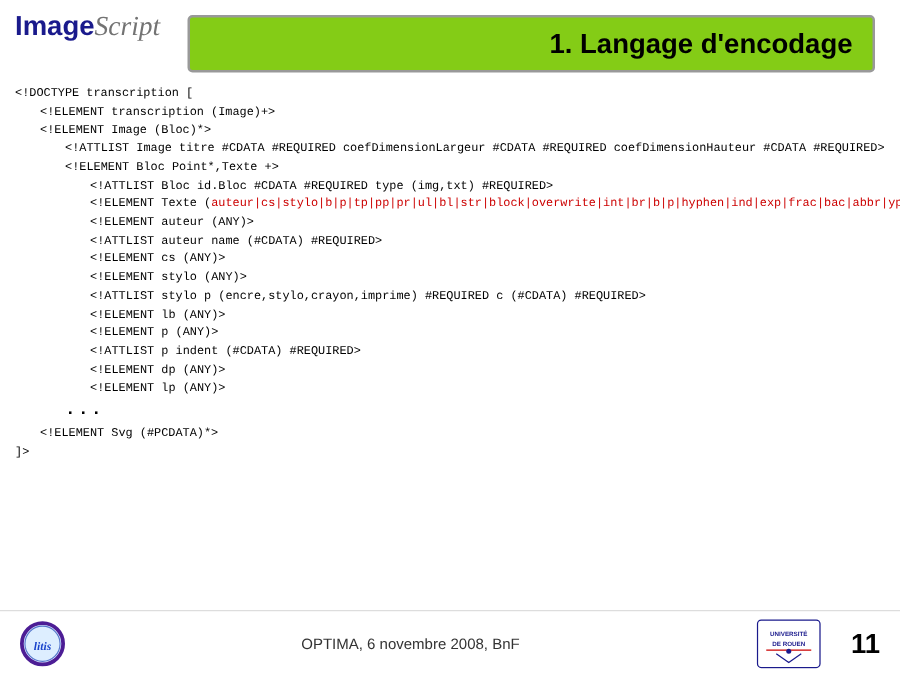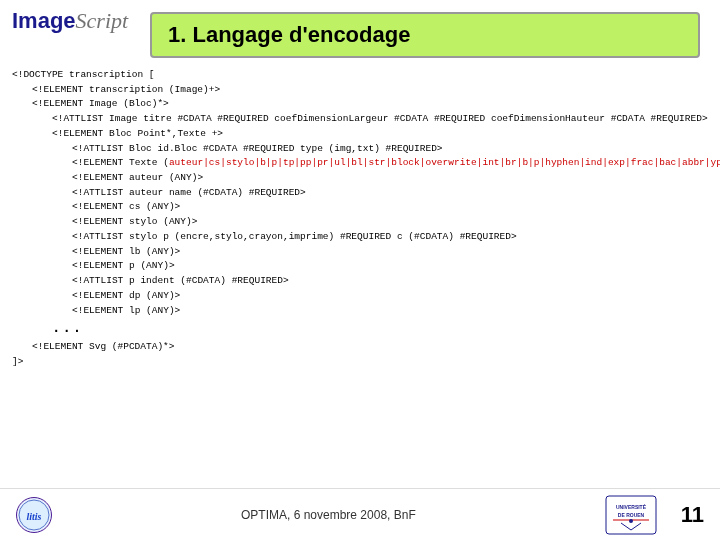--- a/index.html
+++ b/index.html
@@ -30,24 +30,24 @@
       color: #737373;
       font-family: Georgia, serif;
     }
 
     
     #title-box {
       position: absolute;
       top: 12px;
       left: 150px;
       right: 20px;
-      background: #bef264;
+      background: #84cc16;
       border: 2px solid #999;
       border-radius: 4px;
-      text-align: left;
+      text-align: right;
       padding: 8px 16px;
     }
     #title-box h1 {
       font-size: 22px;
       font-weight: bold;
       color: #000;
       font-family: Arial, sans-serif;
     }
 
     
@@ -95,21 +95,21 @@
     #litis-logo {
       display: flex;
       align-items: center;
       gap: 6px;
     }
     .litis-circle-outer {
       width: 36px;
       height: 36px;
       border-radius: 50%;
       background: #e8f0ff;
-      border: 1px solid #4c1d95;
+      border: 3px solid #4c1d95;
       display: flex;
       align-items: center;
       justify-content: center;
       font-size: 10px;
       font-weight: bold;
       color: #1a44cc;
       font-style: italic;
       font-family: Georgia, serif;
     }
 

